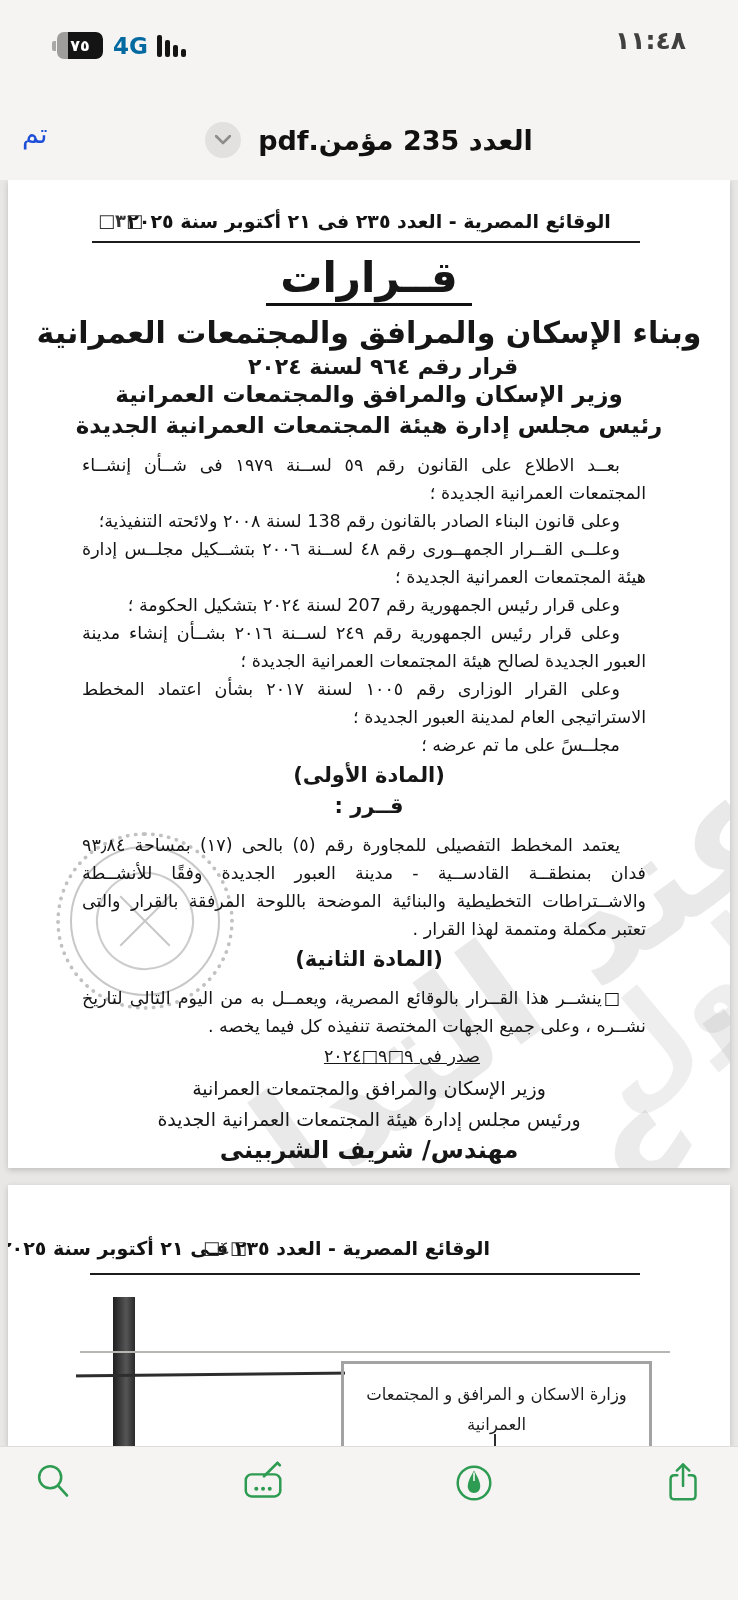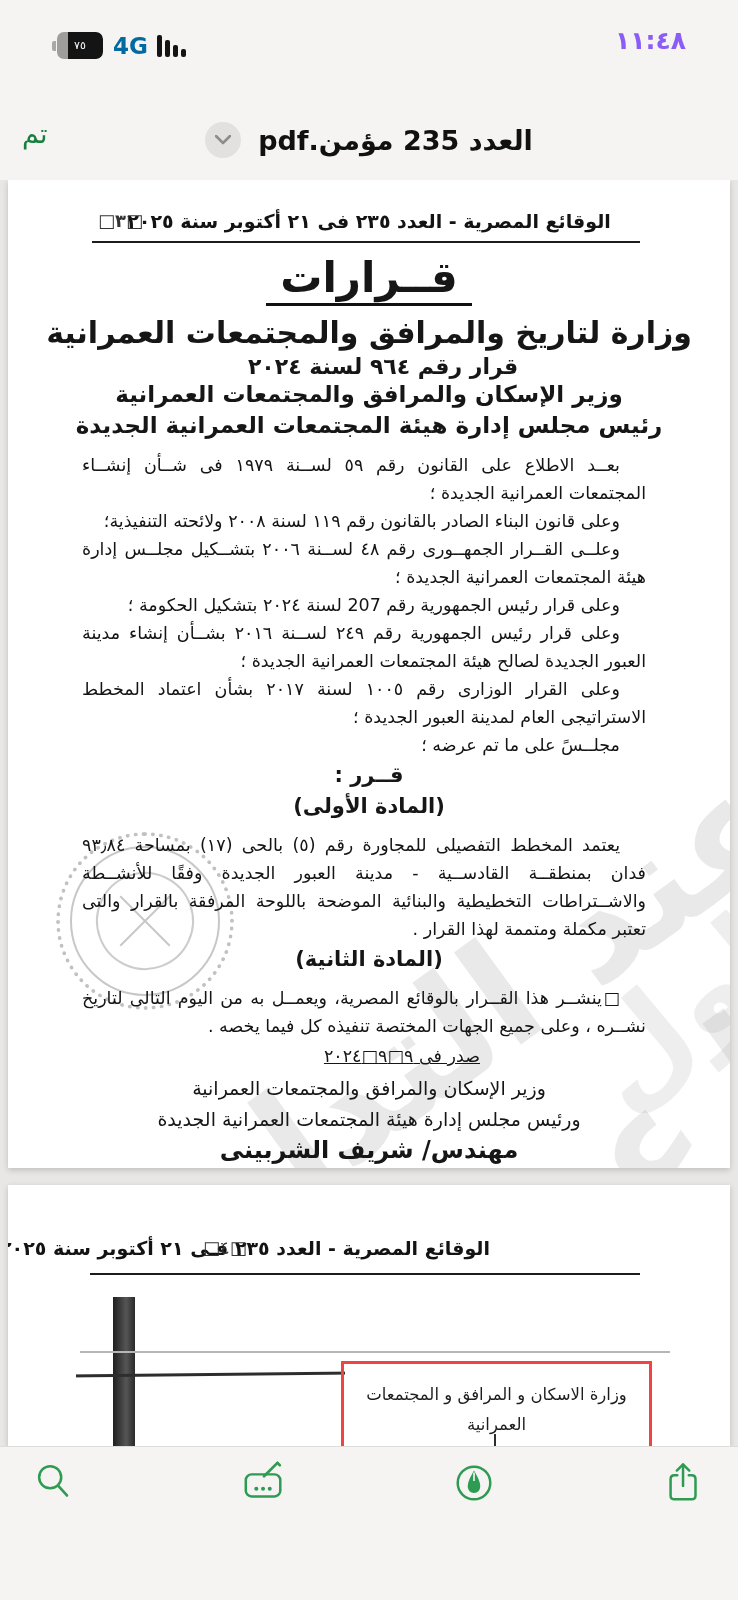--- a/index.html
+++ b/index.html
@@ -6,36 +6,36 @@
   body{
     width:738px;height:1600px;position:relative;overflow:hidden;
     background:#e8e7e5;
     font-family:"DejaVu Sans",sans-serif;
     direction:rtl;
     -webkit-font-smoothing:antialiased;
   }
   
   .chrome{position:absolute;top:0;left:0;width:738px;height:180px;background:#f5f4f2;z-index:30;}
   .statusbar{position:absolute;top:0;left:0;width:738px;height:72px;}
-  .sb-time{position:absolute;top:26px;right:52px;font-size:25px;font-weight:bold;color:#8b5cf6;letter-spacing:1px;}
+  .sb-time{position:absolute;top:26px;right:52px;font-size:25px;font-weight:bold;color:#404040;letter-spacing:1px;}
   .sb-left{position:absolute;top:32px;left:52px;display:flex;align-items:center;direction:ltr;gap:9px;}
   .battery{position:relative;width:52px;height:27px;display:flex;align-items:center;}
   .bat-cap{width:4px;height:10px;background:#a9a8a6;border-radius:2px 0 0 2px;margin-right:1px;}
   .bat-body{position:relative;width:46px;height:27px;border-radius:7px;background:#9e9d9b;overflow:hidden;display:flex;align-items:center;justify-content:center;}
   .bat-fill{position:absolute;top:0;right:0;bottom:0;width:76%;background:#141414;border-radius:0 7px 7px 0;}
-  .bat-txt{position:relative;color:#fff;font-size:11px;font-weight:normal;z-index:2;}
+  .bat-txt{position:relative;color:#fff;font-size:16px;font-weight:bold;z-index:2;}
   .sb-net{font-size:23px;font-weight:bold;color:#0369a1;}
   .sigbars{display:flex;align-items:flex-end;gap:3px;height:22px;}
   .sigbars i{display:block;width:5px;background:#141414;border-radius:2px;}
   .sigbars i:nth-child(1){height:22px;}
   .sigbars i:nth-child(2){height:17px;}
   .sigbars i:nth-child(3){height:12px;}
   .sigbars i:nth-child(4){height:8px;}
   .titlebar{position:absolute;top:100px;left:0;width:738px;height:80px;display:flex;align-items:center;justify-content:center;}
-  .tb-done{position:absolute;right:auto;left:22px;top:18px;font-size:27px;color:#15803d;cursor:pointer;}
+  .tb-done{position:absolute;right:auto;left:22px;top:18px;font-size:27px;color:#1d4ed8;cursor:pointer;}
   .tb-center{display:flex;align-items:center;gap:17px;}
   .tb-title{font-size:27px;font-weight:bold;color:#111;}
   .tb-chev{width:36px;height:36px;border-radius:50%;background:#e2e1df;display:flex;align-items:center;justify-content:center;cursor:pointer;}
   
   .viewer{position:absolute;top:180px;left:0;width:738px;z-index:1;}
   .page{position:relative;margin:0 8px;background:#ffffff;box-shadow:0 2px 6px rgba(0,0,0,0.18);overflow:hidden;}
   .page1{height:988px;}
   .gap{height:17px;}
   .page2{height:262px;}
   .doc{color:#161616;}
@@ -65,21 +65,21 @@
   .seal .s3{position:absolute;inset:40px;border-radius:50%;border:2px solid #a3a3a3;transform:rotate(25deg);}
   .seal .s4{position:absolute;left:50%;top:50%;width:70px;height:2px;background:#9a9a9a;transform:translate(-50%,-50%) rotate(45deg);}
   .seal .s5{position:absolute;left:50%;top:50%;width:70px;height:2px;background:#9a9a9a;transform:translate(-50%,-50%) rotate(-45deg);}
   
   .p2-header{position:absolute;top:52px;right:240px;font-size:19px;font-weight:bold;color:#131313;white-space:nowrap;}
   .p2-pageno{position:absolute;top:52px;left:195px;font-size:18px;color:#333;letter-spacing:1px;}
   .p2-rule{position:absolute;top:88px;left:82px;right:90px;border-top:2.5px solid #1c1c1c;}
   .scanbar{position:absolute;top:112px;left:105px;width:22px;height:150px;background:linear-gradient(90deg,#1f1f1f,#555 60%,#2a2a2a);filter:blur(.4px);}
   .scan-hline{position:absolute;top:166px;left:72px;right:60px;height:2px;background:#b8b6b2;filter:blur(.6px);}
   .scan-topline{position:absolute;top:188px;left:68px;right:385px;height:3px;background:#2d2d2d;transform:rotate(-.6deg);filter:blur(.3px);}
-  .scanbox{position:absolute;top:176px;left:333px;right:78px;bottom:-4px;border:3px solid #ef4444;filter:blur(.25px);}
+  .scanbox{position:absolute;top:176px;left:333px;right:78px;bottom:-4px;border:3px solid #a3a3a3;filter:blur(.25px);}
   .scanbox .t{margin-top:16px;text-align:center;font-size:16.5px;color:#1d1d1d;line-height:30px;filter:blur(.3px);}
   .scan-div{position:absolute;bottom:0;left:150px;width:2px;height:14px;background:#2d2d2d;}
   
   .toolbar{position:absolute;left:0;bottom:0;width:738px;height:153px;background:#f5f4f2;border-top:1px solid #dddcda;z-index:40;}
   .tools{display:flex;direction:ltr;justify-content:space-between;padding:10px 28px 0;}
   .tool{width:52px;height:52px;display:flex;align-items:center;justify-content:center;cursor:pointer;}
 </style>
 </head>
 <body>
 
@@ -131,37 +131,37 @@
     </div>
 
     <div class="content-layer doc">
       <div class="p1-head">
         <span class="pageno">□٣□</span>
         <span>الوقائع المصرية - العدد ٢٣٥ فى ٢١ أكتوبر سنة ٢٠٢٥</span>
       </div>
       <hr class="rule">
 
       <div class="kicker">قــرارات</div>
-      <div class="h-ministry">وزارة لتاريخ والمرافق والمجتمعات العمرانية</div>
+      <div class="h-ministry">وبناء الإسكان والمرافق والمجتمعات العمرانية</div>
       <div class="h-decree">قرار رقم ٩٦٤ لسنة ٢٠٢٤</div>
       <div class="h-issuer">وزير الإسكان والمرافق والمجتمعات العمرانية</div>
       <div class="h-issuer">رئيس مجلس إدارة هيئة المجتمعات العمرانية الجديدة</div>
 
       <div class="bodytext">
         <p>بعــد الاطلاع على القانون رقم ٥٩ لســنة ١٩٧٩ فى شــأن إنشــاء المجتمعات العمرانية الجديدة ؛</p>
-        <p>وعلى قانون البناء الصادر بالقانون رقم ١١٩ لسنة ٢٠٠٨ ولائحته التنفيذية؛</p>
+        <p>وعلى قانون البناء الصادر بالقانون رقم 138 لسنة ٢٠٠٨ ولائحته التنفيذية؛</p>
         <p>وعلــى القــرار الجمهــورى رقم ٤٨ لســنة ٢٠٠٦ بتشــكيل مجلــس إدارة هيئة المجتمعات العمرانية الجديدة ؛</p>
         <p>وعلى قرار رئيس الجمهورية رقم 207 لسنة ٢٠٢٤ بتشكيل الحكومة ؛</p>
         <p>وعلى قرار رئيس الجمهورية رقم ٢٤٩ لســنة ٢٠١٦ بشــأن إنشاء مدينة العبور الجديدة لصالح هيئة المجتمعات العمرانية الجديدة ؛</p>
         <p>وعلى القرار الوزارى رقم ١٠٠٥ لسنة ٢٠١٧ بشأن اعتماد المخطط الاستراتيجى العام لمدينة العبور الجديدة ؛</p>
         <p>مجلــسً على ما تم عرضه ؛</p>
       </div>
 
+      <div class="c-bold">(المادة الأولى)</div>
       <div class="c-bold">قــرر :</div>
-      <div class="c-bold">(المادة الأولى)</div>
       <div class="bodytext">
           <p>يعتمد المخطط التفصيلى للمجاورة رقم (٥) بالحى (١٧) بمساحة ٩٣٫٨٤ فدان بمنطقــة القادســية - مدينة العبور الجديدة وفقًا للأنشــطة والاشــتراطات التخطيطية والبنائية الموضحة باللوحة المرفقة بالقرار والتى تعتبر مكملة ومتممة لهذا القرار .</p>
         </div>
       <div class="c-bold">(المادة الثانية)</div>
       <div class="bodytext">
           <p>□ينشــر هذا القــرار بالوقائع المصرية، ويعمــل به من اليوم التالى لتاريخ نشــره ، وعلى جميع الجهات المختصة تنفيذه كل فيما يخصه .</p>
         </div>
       <div class="issued-line">صدر فى ٩□٩□٢٠٢٤</div>
       <div class="sig">وزير الإسكان والمرافق والمجتمعات العمرانية</div>
       <div class="sig">ورئيس مجلس إدارة هيئة المجتمعات العمرانية الجديدة</div>

